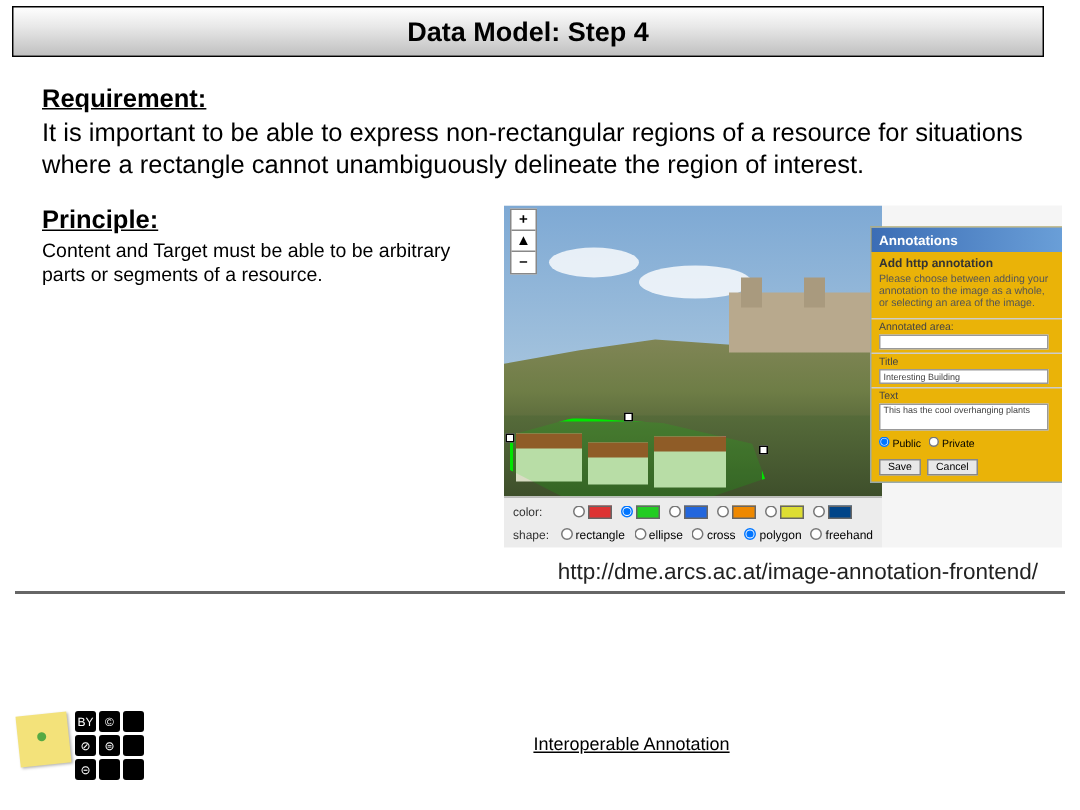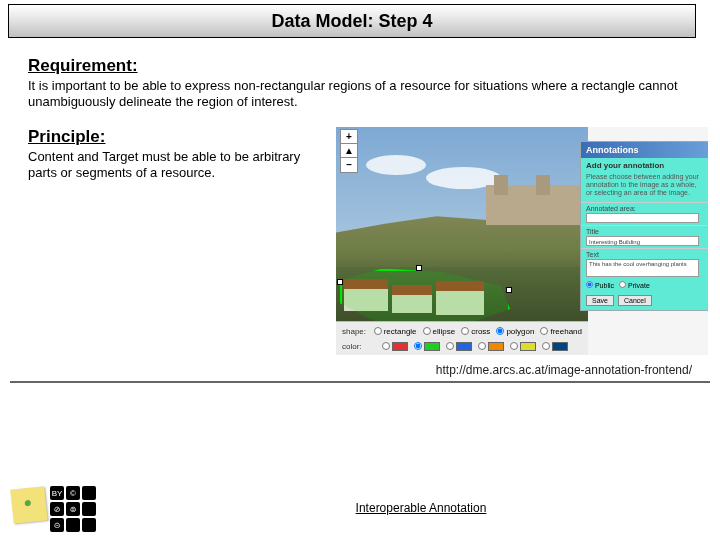--- a/index.html
+++ b/index.html
@@ -9,21 +9,21 @@
     margin: 4px 24px 0 8px;
     height: 34px;
     border: 1px solid #000;
     background: linear-gradient(to bottom, #fefefe 0%, #e8e8e8 40%, #c0c0c0 100%);
     display: flex; align-items: center; justify-content: center;
   }
   .title-bar span { font-weight: bold; font-size: 18px; color: #000; }
 
   .content { padding: 18px 12px 0 28px; }
   .req-h { font-weight: bold; text-decoration: underline; font-size: 17px; }
-  .req-b { font-size: 13px; line-height: 1.25; margin-top: 2px; }
+  .req-b { font-size: 17px; line-height: 1.25; margin-top: 2px; }
   .prin-block { display: flex; margin-top: 16px; gap: 8px; }
   .prin-text { width: 300px; }
   .prin-h { font-weight: bold; text-decoration: underline; font-size: 17px; }
   .prin-b { font-size: 13px; line-height: 1.25; margin-top: 2px; }
 
   .figure { flex: 1; height: 228px; position: relative; background: #f5f5f5; border: none; overflow: hidden; }
   
   .sky { position: absolute; left: 0; right: 120px; top: 0; height: 120px;
     background: linear-gradient(to bottom, #7ea9d4, #a7c5de); }
   .cloud { position: absolute; background: rgba(255,255,255,0.8); border-radius: 50%; }
@@ -55,35 +55,35 @@
 
   .shapebar { position: absolute; left: 0; right: 120px; bottom: 0; height: 34px; background: #ececec; border-top: 1px solid #bbb; font-size: 8px; padding: 2px 6px; }
   .sb-row { display: flex; align-items: center; gap: 6px; height: 15px; }
   .sb-lbl { width: 34px; color: #333; }
   .sb-opt { display: flex; align-items: center; gap: 2px; }
   .sb-opt input { width: 8px; height: 8px; }
   .sw { width: 16px; height: 9px; border: 1px solid #666; }
   .sw.red { background: #d33; } .sw.green { background: #2c2; } .sw.blue { background: #26d; }
   .sw.orange { background: #e80; } .sw.yellow { background: #dd3; } .sw.dark { background: #048; }
 
-  .panel { position: absolute; right: -2px; top: 14px; width: 130px; background: #5eead4; border: 1px solid #9aa; font-size: 8px; }
+  .panel { position: absolute; right: -2px; top: 14px; width: 130px; background: #eab308; border: 1px solid #9aa; font-size: 8px; }
   .panel-h { background: linear-gradient(to right, #3b6db5, #6a9fd8); color: #fff; font-weight: bold; padding: 3px 5px; font-size: 9px; }
   .panel-sub { padding: 3px 5px; font-weight: bold; font-size: 8px; color: #333; }
   .panel-txt { padding: 0 5px 4px 5px; color: #555; font-size: 7px; line-height: 1.2; }
   .panel-row { padding: 2px 5px; border-top: 1px solid #ccc; font-size: 7px; color: #444; }
   .panel-inp { width: 96%; height: 10px; border: 1px solid #999; background: #fff; margin-top: 1px; }
   .panel-bt { padding: 4px 5px; display: flex; gap: 4px; align-items: center; }
   .mini-btn { background: #e8e8e8; border: 1px solid #888; padding: 1px 5px; font-size: 7px; cursor: pointer; }
   .radio-row { display: flex; gap: 5px; padding: 2px 5px; font-size: 7px; align-items: center; }
   .radio-row input { width: 7px; height: 7px; }
 
-  .src { text-align: right; font-size: 12px; color: #222; margin: 8px 28px 0 0; }
+  .src { text-align: right; font-size: 15px; color: #222; margin: 8px 28px 0 0; }
   .hr { margin: 4px 10px 0 10px; border-top: 2px solid #666; }
 
-  .footer { position: absolute; left: 0; right: 0; bottom: 6px; height: 52px; display: flex; align-items: center; justify-content: flex-end; }
+  .footer { position: absolute; left: 0; right: 0; bottom: 18px; height: 52px; display: flex; align-items: center; justify-content: flex-end; }
   .f-left { width: 110px; height: 48px; position: relative; margin-left: 12px; }
   .sticky { position: absolute; left: 0; top: 4px; width: 34px; height: 34px; background: #f3e27a; transform: rotate(-6deg); box-shadow: 1px 1px 2px rgba(0,0,0,.3); }
   .sticky::after { content: ""; position: absolute; left: 13px; top: 12px; width: 6px; height: 6px; background: #5a4; border-radius: 50%; }
   .cc { position: absolute; left: 38px; top: 2px; display: grid; grid-template-columns: 14px 14px 14px; grid-template-rows: 14px 14px 14px; gap: 2px; }
   .cc span { background: #000; color: #fff; font-size: 8px; display: flex; align-items: center; justify-content: center; border-radius: 2px; }
   .f-mid { flex: 1; text-align: center; font-size: 12px; line-height: 1.25; }
   .f-mid .t { font-weight: normal; text-decoration: underline; }
   .f-right { width: 130px; height: 46px; margin-right: 6px; position: relative; }
   .lanl { position: absolute; left: 0; top: 2px; width: 124px; height: 40px; }
   .lanl-dot { position: absolute; left: 4px; top: 6px; width: 22px; height: 22px; border-radius: 50%;
@@ -134,20 +134,47 @@
       <div class="handle hd4"></div>
 
       <div class="zoombox">
         <div class="zbtn">+</div>
         <div class="zbtn">▲</div>
         <div class="zbtn">–</div>
       </div>
 
       <div class="shapebar">
         <div class="sb-row">
+          <span class="sb-lbl">color:</span>
+          <label class="sb-opt">
+              <input type="radio" style="">
+              <span class="sw red"></span>
+            </label>
+          <label class="sb-opt">
+              <input type="radio" checked="" style="">
+              <span class="sw green"></span>
+            </label>
+          <label class="sb-opt">
+              <input type="radio" style="">
+              <span class="sw blue"></span>
+            </label>
+          <label class="sb-opt">
+              <input type="radio" style="">
+              <span class="sw orange"></span>
+            </label>
+          <label class="sb-opt">
+              <input type="radio" style="">
+              <span class="sw yellow"></span>
+            </label>
+          <label class="sb-opt">
+              <input type="radio" style="">
+              <span class="sw dark"></span>
+            </label>
+        </div>
+        <div class="sb-row">
           <span class="sb-lbl">shape:</span>
           <label class="sb-opt">
               <input type="radio" style="">
               <span>rectangle</span>
             </label>
           <label class="sb-opt">
               <input type="radio" style="">
               <span>ellipse</span>
             </label>
           <label class="sb-opt">
@@ -156,52 +183,25 @@
             </label>
           <label class="sb-opt">
               <input type="radio" checked="" style="">
               <span>polygon</span>
             </label>
           <label class="sb-opt">
               <input type="radio" style="">
               <span>freehand</span>
             </label>
         </div>
-        <div class="sb-row">
-          <span class="sb-lbl">color:</span>
-          <label class="sb-opt">
-              <input type="radio" style="">
-              <span class="sw red"></span>
-            </label>
-          <label class="sb-opt">
-              <input type="radio" checked="" style="">
-              <span class="sw green"></span>
-            </label>
-          <label class="sb-opt">
-              <input type="radio" style="">
-              <span class="sw blue"></span>
-            </label>
-          <label class="sb-opt">
-              <input type="radio" style="">
-              <span class="sw orange"></span>
-            </label>
-          <label class="sb-opt">
-              <input type="radio" style="">
-              <span class="sw yellow"></span>
-            </label>
-          <label class="sb-opt">
-              <input type="radio" style="">
-              <span class="sw dark"></span>
-            </label>
-        </div>
       </div>
 
       <div class="panel">
         <div class="panel-h">Annotations</div>
-        <div class="panel-sub">Add your annotation</div>
+        <div class="panel-sub">Add http annotation</div>
         <div class="panel-txt">Please choose between adding your annotation to the image as a whole, or selecting an area of the image.</div>
         <div class="panel-row">
           <span>Annotated area:</span>
           <div class="panel-inp"></div>
         </div>
         <div class="panel-row">
           <span>Title</span>
           <div class="panel-inp" style="font-size:6px;padding:0 2px;line-height:10px;">Interesting Building</div>
         </div>
         <div class="panel-row">

